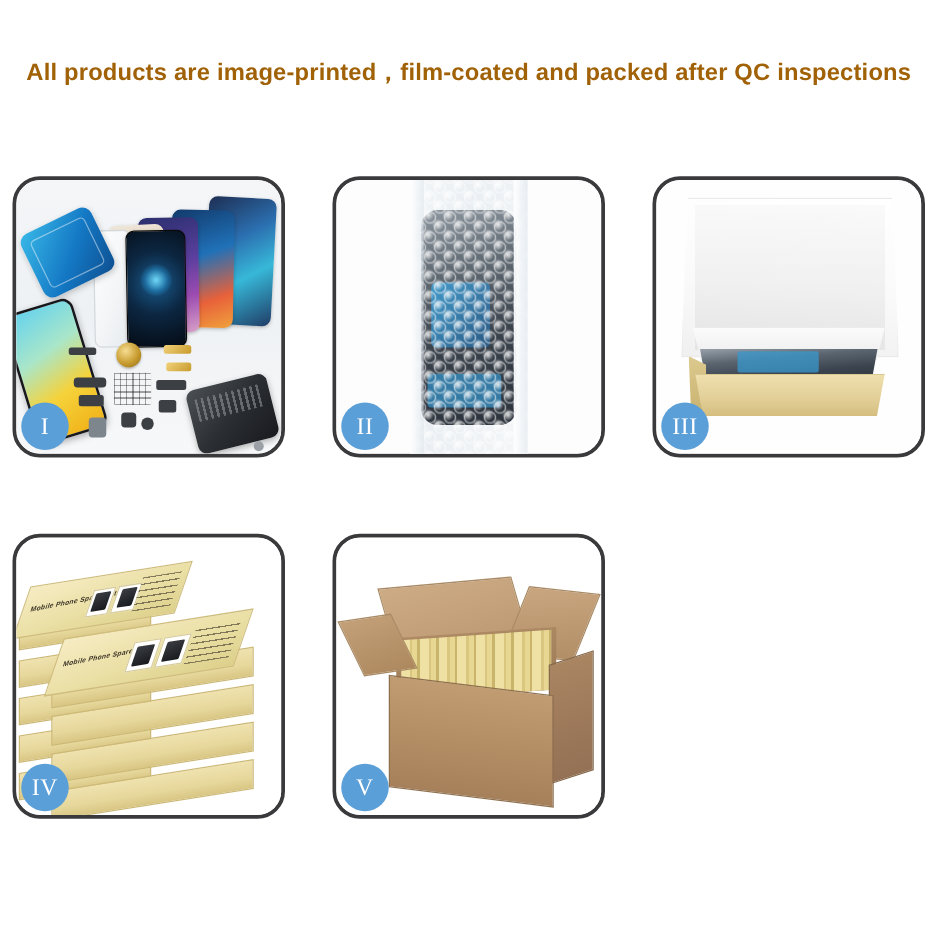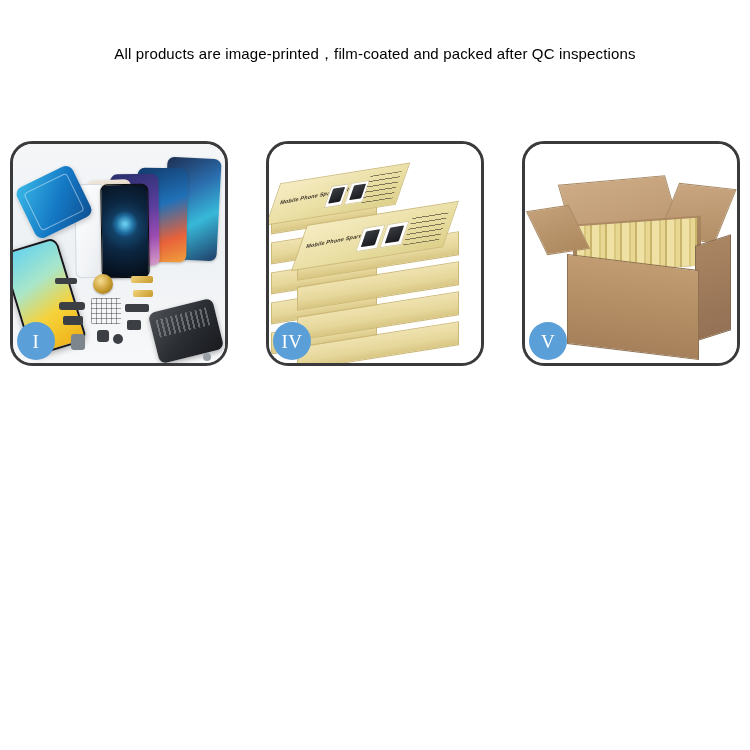--- a/index.html
+++ b/index.html
@@ -26,24 +26,24 @@
     font-size: 35px;
     font-weight: 700;
     letter-spacing: 1.2px;
     line-height: 1.05;
     color: #111111;
     font-family: "Liberation Sans", sans-serif;
     white-space: nowrap;
   }
   .page-subtitle {
     margin-top: 11px;
-    font-size: 15px;
-    font-weight: 400;
+    font-size: 19px;
+    font-weight: 700;
     letter-spacing: 0.15px;
-    color: #000000;
+    color: #a16207;
     white-space: nowrap;
   }
 
   
   .grid {
     position: absolute;
     top: 141px;
     left: 10px;
     width: 730px;
     display: grid;
@@ -409,21 +409,44 @@
       <div class="p1-part" style="left:112px;top:160px;width:24px;height:8px;"></div>
       <div class="p1-part" style="left:114px;top:176px;width:14px;height:10px;"></div>
       <div class="p1-part" style="left:84px;top:186px;width:12px;height:12px;border-radius:3px;"></div>
       <div class="p1-part" style="left:58px;top:190px;width:14px;height:16px;border-radius:3px;background:#7d858d;"></div>
       <div class="p1-part" style="left:100px;top:190px;width:10px;height:10px;border-radius:50%;"></div>
       <div class="p1-part" style="right:14px;bottom:2px;width:8px;height:8px;border-radius:50%;background:#9aa0a6;"></div>
     </div>
     <div class="badge">I</div>
   </div>
 
-
+  <div class="panel panel-2">
+    <div class="panel-photo">
+      <div class="p2-bg"></div>
+      <div class="p2-sheet"></div>
+      <div class="p2-inner"></div>
+      <div class="p2-bubbles"></div>
+      <div class="p2-bubbles2"></div>
+      <div class="p2-edge-l"></div>
+      <div class="p2-edge-r"></div>
+    </div>
+    <div class="badge">II</div>
+  </div>
+
+  <div class="panel panel-3">
+    <div class="panel-photo">
+      <div class="p3-bg"></div>
+      <div class="p3-lid"></div>
+      <div class="p3-liner"></div>
+      <div class="p3-contents"></div>
+      <div class="p3-side"></div>
+      <div class="p3-front"></div>
+    </div>
+    <div class="badge">III</div>
+  </div>
 
   <div class="panel panel-4">
     <div class="panel-photo">
       <div class="p4-bg"></div>
       <div class="stack">
         <div class="sbox sb-l5"></div>
         <div class="sbox sb-l4"></div>
         <div class="sbox sb-l3"></div>
         <div class="sbox sb-l2"></div>
         <div class="sbox sb-l1"></div>

